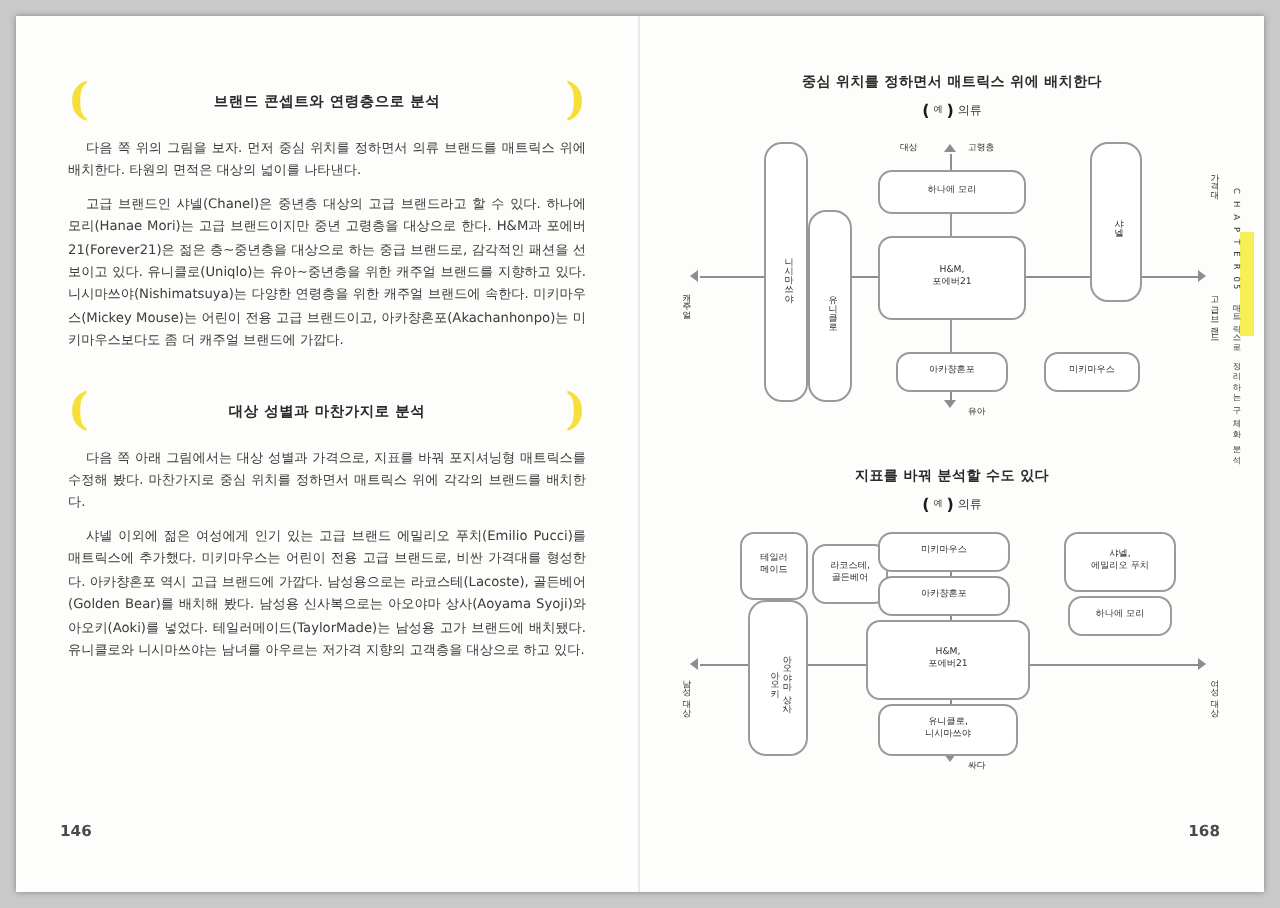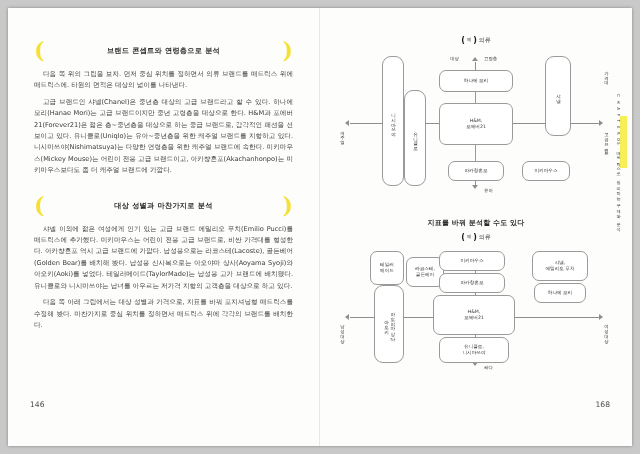--- a/index.html
+++ b/index.html
@@ -32,21 +32,21 @@
   .headband .ht{
     font-size:7.2px;font-weight:bold;color:#2a2a2a;letter-spacing:.3px;
   }
   .para{
     margin:5px 26px 0 26px;
     font-size:6.6px;line-height:11.4px;color:#3a3a3a;
     text-align:justify;text-indent:9px;
     word-break:break-all;
   }
   .pageno{
-    position:absolute;bottom:37px;font-size:7.6px;font-weight:normal;color:#4a4a4a;
+    position:absolute;bottom:26px;font-size:7.6px;font-weight:bold;color:#4a4a4a;
   }
   .pageno.l{left:22px;}
   .pageno.r{right:22px;}
 
   
   .fig{position:relative;margin:0 18px;}
   .fig-title{
     text-align:center;font-size:7px;font-weight:bold;color:#2b2b2b;
     margin-bottom:5px;letter-spacing:.2px;
   }
@@ -106,42 +106,43 @@
   <div class="page page-left">
 
     <div style="height:30px"></div>
 
     <div class="headband">
       <span class="brk l">(</span>
       <span class="ht">브랜드 콘셉트와 연령층으로 분석</span>
       <span class="brk r">)</span>
     </div>
 
-    <p class="para">다음 쪽 위의 그림을 보자. 먼저 중심 위치를 정하면서 의류 브랜드를 매트릭스 위에 매트릭스에. 타원의 면적은 대상의 넓이를 나타낸다.</p>
+    <p class="para">다음 쪽 위의 그림을 보자. 먼저 중심 위치를 정하면서 의류 브랜드를 매트릭스 위에 배치한다. 타원의 면적은 대상의 넓이를 나타낸다.</p>
     <p class="para">고급 브랜드인 샤넬(Chanel)은 중년층 대상의 고급 브랜드라고 할 수 있다. 하나에 모리(Hanae Mori)는 고급 브랜드이지만 중년 고령층을 대상으로 한다. H&amp;M과 포에버21(Forever21)은 젊은 층~중년층을 대상으로 하는 중급 브랜드로, 감각적인 패션을 선보이고 있다. 유니클로(Uniqlo)는 유아~중년층을 위한 캐주얼 브랜드를 지향하고 있다. 니시마쓰야(Nishimatsuya)는 다양한 연령층을 위한 캐주얼 브랜드에 속한다. 미키마우스(Mickey Mouse)는 어린이 전용 고급 브랜드이고, 아카챵혼포(Akachanhonpo)는 미키마우스보다도 좀 더 캐주얼 브랜드에 가깝다.</p>
 
     <div style="height:16px"></div>
 
     <div class="headband">
       <span class="brk l">(</span>
       <span class="ht">대상 성별과 마찬가지로 분석</span>
       <span class="brk r">)</span>
     </div>
 
+    <p class="para">다음 쪽 아래 그림에서는 대상 성별과 가격으로, 지표를 바꿔 포지셔닝형 매트릭스를 수정해 봤다. 마찬가지로 중심 위치를 정하면서 매트릭스 위에 각각의 브랜드를 배치한다.</p>
     <p class="para">샤넬 이외에 젊은 여성에게 인기 있는 고급 브랜드 에밀리오 푸치(Emilio Pucci)를 매트릭스에 추가했다. 미키마우스는 어린이 전용 고급 브랜드로, 비싼 가격대를 형성한다. 아카챵혼포 역시 고급 브랜드에 가깝다. 남성용으로는 라코스테(Lacoste), 골든베어(Golden Bear)를 배치해 봤다. 남성용 신사복으로는 아오야마 상사(Aoyama Syoji)와 아오키(Aoki)를 넣었다. 테일러메이드(TaylorMade)는 남성용 고가 브랜드에 배치됐다. 유니클로와 니시마쓰야는 남녀를 아우르는 저가격 지향의 고객층을 대상으로 하고 있다.</p>
-    <p class="para">다음 쪽 아래 그림에서는 대상 성별과 가격으로, 지표를 바꿔 포지셔닝형 매트릭스를 수정해 봤다. 마찬가지로 중심 위치를 정하면서 매트릭스 위에 각각의 브랜드를 배치한다.</p>
 
     <div class="pageno l">146</div>
   </div>
 
   <div class="page page-right">
 
     <div style="height:28px"></div>
 
     <div class="fig">
+      <div class="fig-title">중심 위치를 정하면서 매트릭스 위에 배치한다</div>
       <div class="fig-sub">
         <span class="paren">(</span>
         <span class="ex">예</span>
         <span class="paren">)</span>
         <span>의류</span>
       </div>
 
       <div class="canvas" style="height:152px">
 
         <div class="axis-line v" style="left:137px;top:14px;height:124px;"></div>

